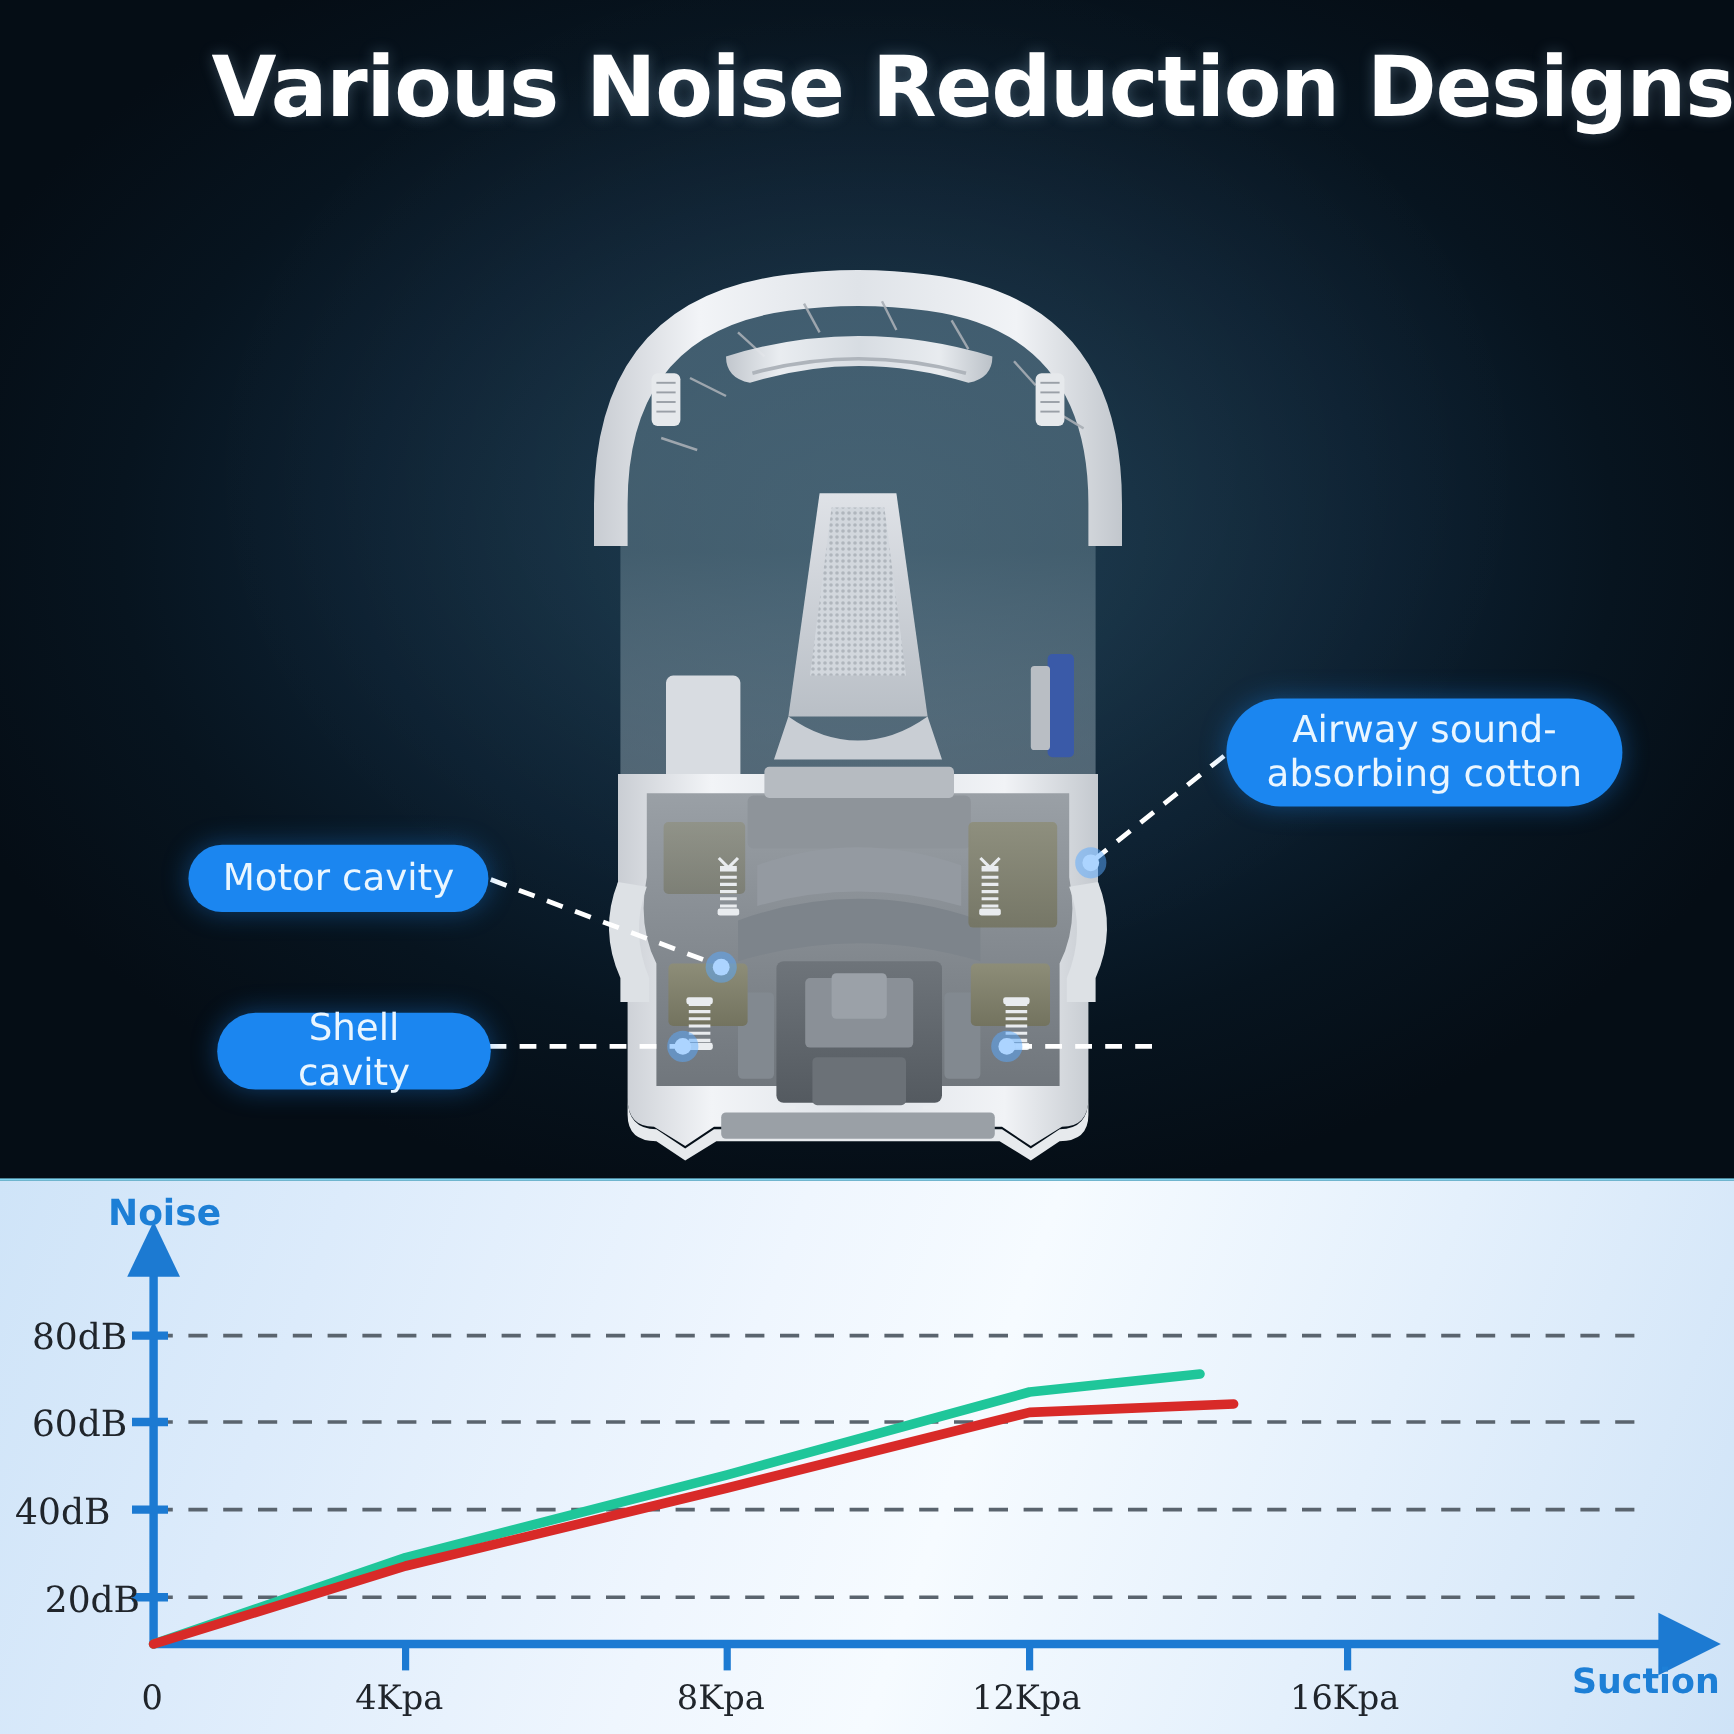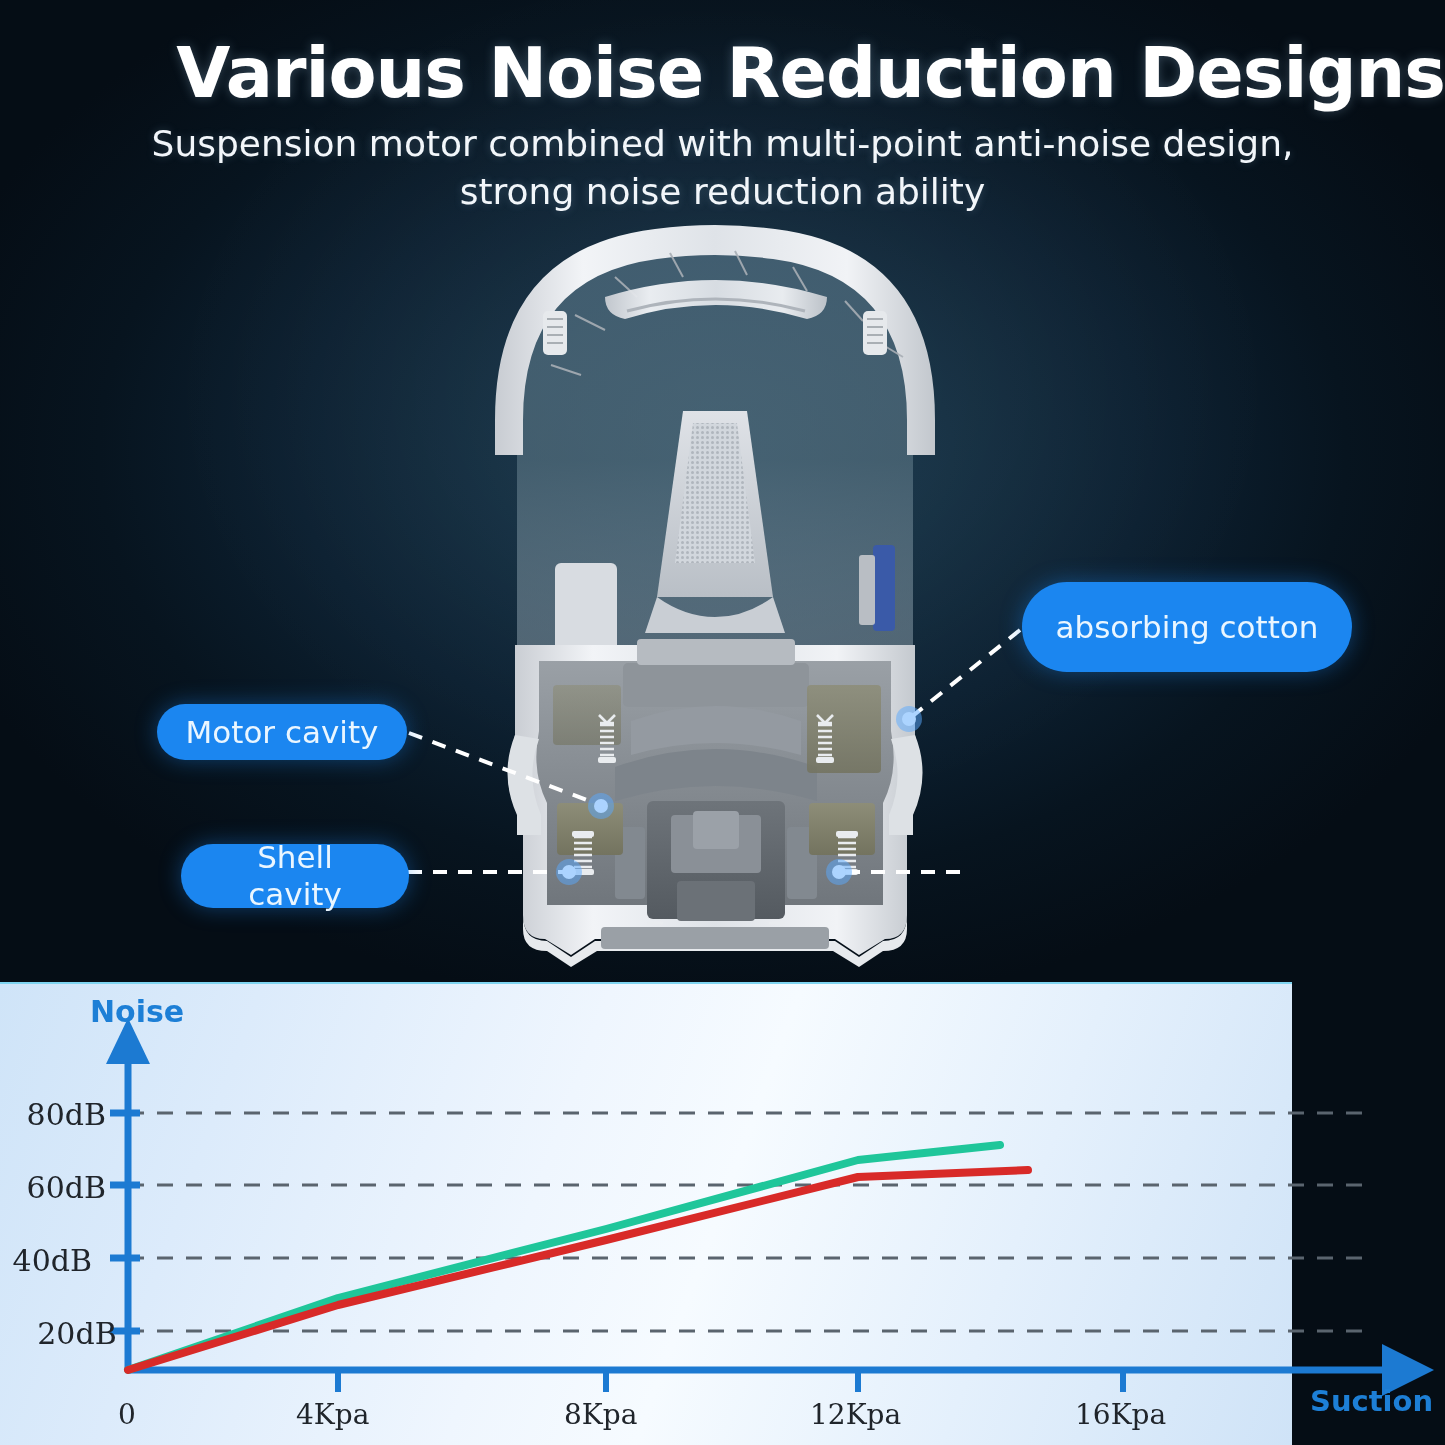--- a/index.html
+++ b/index.html
@@ -58,21 +58,21 @@
   }
   #pill-motor-cavity  { left:157px;  top:704px; width:250px;  height:56px; }
   #pill-shell-cavity  { left:181px;  top:844px; width:228px;  height:64px; }
   #pill-airway        { left:1022px; top:582px; width:330px;  height:90px; }
   #pill-silencer      { left:962px;  top:766px; width:313px;  height:90px; }
 
   .leader { position:absolute; pointer-events:none; }
 
   
   .chart {
-    position:absolute; left:0; top:982px; width:1292px; height:463px;
+    position:absolute; left:0; top:982px; width:1445px; height:463px;
     background:
       linear-gradient(110deg,#cfe4f8 0%,#dcebfb 18%,#eff6fe 42%,#f6fbff 55%,#e4f0fc 76%,#cfe3f7 100%);
     border-top:2px solid #7fd4f0;
   }
   .axis-label {
     position:absolute; font-weight:bold; color:#1d7fd6;
     font-family:"DejaVu Sans", sans-serif;
   }
   #noise-label   { left:90px;  top:992px;  font-size:30px; }
   #suction-label { left:1310px; top:1382px; font-size:29px; }
@@ -87,24 +87,20 @@
 </style>
 </head>
 <body>
 
 <div id="root">
 
   <div class="hero">
     <div class="hero-vig"></div>
 
     <div class="title">Various Noise Reduction Designs</div>
-    <div class="subtitle">
-      <span>Suspension motor combined with multi-point anti-noise design,</span>
-      <span>strong noise reduction ability</span>
-    </div>
 
     <svg class="product" viewBox="0 0 520 760" width="520" height="760">
       <defs>
         <linearGradient id="shellG" x1="0" y1="0" x2="1" y2="0">
           <stop offset="0%" stop-color="#c8ccd2"></stop>
           <stop offset="20%" stop-color="#f2f4f7"></stop>
           <stop offset="50%" stop-color="#dfe3e8"></stop>
           <stop offset="80%" stop-color="#f1f3f6"></stop>
           <stop offset="100%" stop-color="#c2c7cd"></stop>
         </linearGradient>
@@ -263,20 +259,21 @@
     </svg>
 
     <div class="pill" id="pill-motor-cavity">
       <span>Motor cavity</span>
     </div>
     <div class="pill" id="pill-shell-cavity">
       <span>Shell cavity</span>
     </div>
     <div class="pill" id="pill-airway">
       <span>
+        <span style="display:block">Airway sound-</span>
         <span style="display:block">absorbing cotton</span>
       </span>
     </div>
   </div>
 
   <div class="chart">
     <svg width="1445" height="463" viewBox="0 0 1445 463">
 
       <g stroke="#5a646e" stroke-width="3" stroke-dasharray="16 13" fill="none">
         <line x1="128" y1="129" x2="1370" y2="129"></line>

